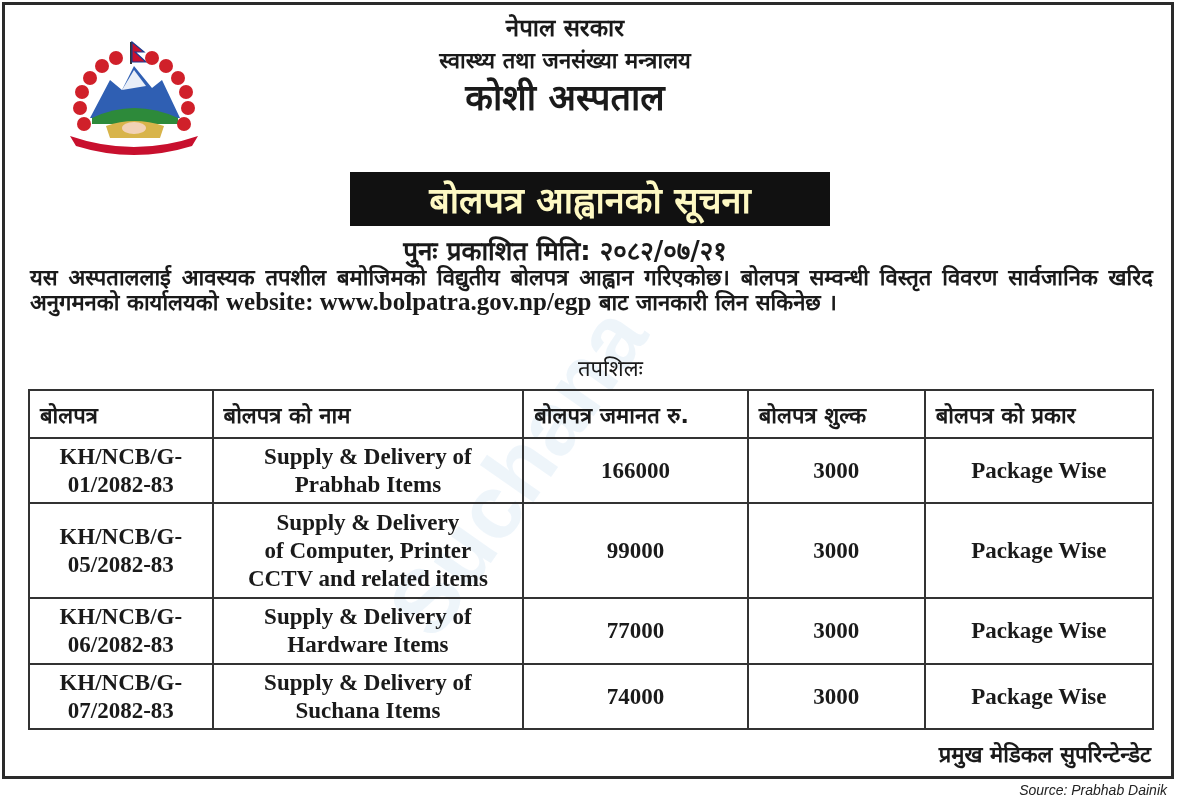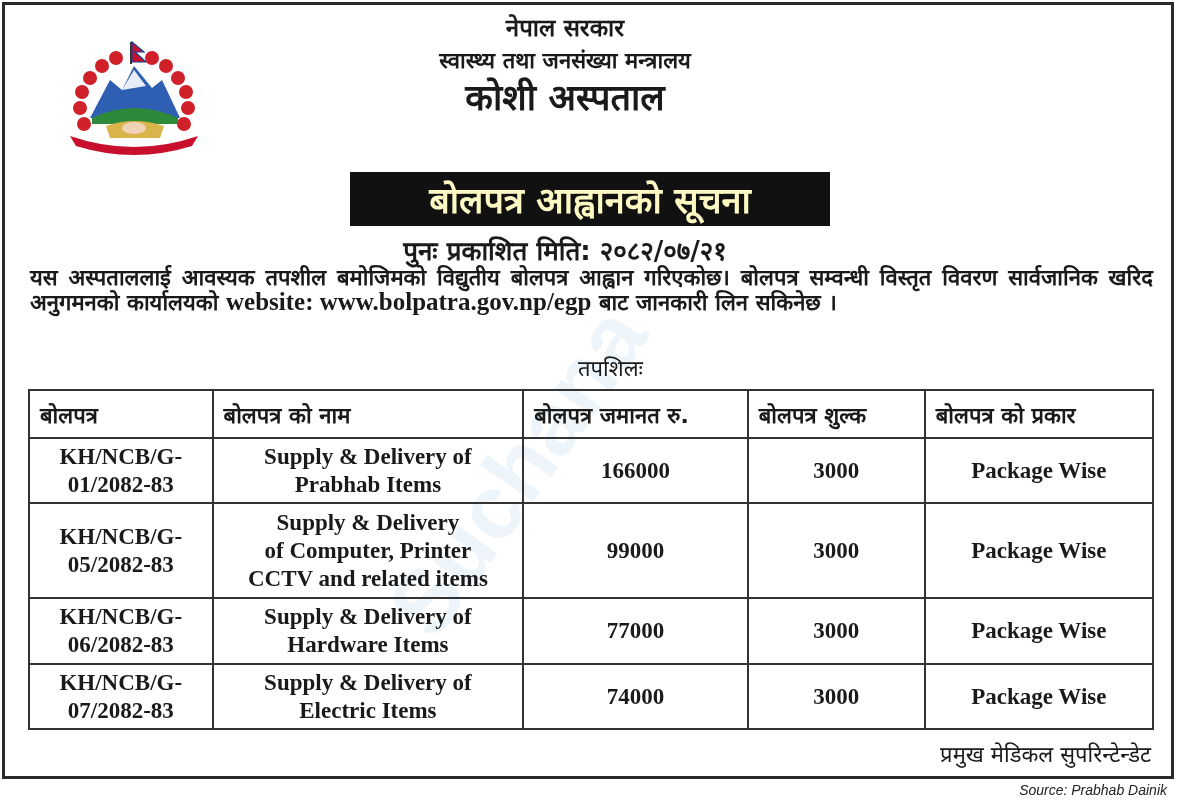--- a/index.html
+++ b/index.html
@@ -33,21 +33,21 @@
     position: absolute; left: 28px; top: 389px; border-collapse: collapse;
     width: 1126px;
   }
   table.bids th, table.bids td { border: 2px solid #333; padding: 0; }
   table.bids th { height: 46px; font-size: 22px; font-weight: bold; text-align: left; padding-left: 10px; border-radius: 17px; }
   table.bids td {
     font-family: "Liberation Serif", serif; font-weight: bold; font-size: 23px;
     text-align: center; line-height: 28px;
   }
   .c1 { width: 176px; } .c2 { width: 314px; } .c3 { width: 224px; } .c4 { width: 173px; } .c5 { width: 227px; }
-  .signoff { position: absolute; right: 30px; top: 738px; font-size: 22px; font-weight: normal; text-align: right; }
+  .signoff { position: absolute; right: 30px; top: 738px; font-size: 22px; font-weight: bold; text-align: right; }
   .source { position: absolute; right: 14px; top: 782px; font-size: 14px; font-style: italic; font-family: "Liberation Sans", sans-serif; color: #222; }
   .wm { position: absolute; color: #cfe3f3; font-family: "Liberation Sans", sans-serif; font-weight: bold; font-size: 90px; transform: rotate(-55deg); left: 330px; top: 420px; opacity: 0.35; pointer-events: none; }
 </style>
 </head>
 <body>
 
 <div class="frame"></div>
 
 <div class="wm">Suchana</div>
 
@@ -149,21 +149,21 @@
       <td>3000</td>
       <td>Package Wise</td>
     </tr>
     <tr style="height:65px">
       <td>
           <div>KH/NCB/G-</div>
           <div>07/2082-83</div>
         </td>
       <td>
           <div>Supply &amp; Delivery of</div>
-          <div>Electric Items</div>
+          <div>Suchana Items</div>
         </td>
       <td>74000</td>
       <td>3000</td>
       <td>Package Wise</td>
     </tr>
   </tbody>
 </table>
 
 <div class="signoff">प्रमुख मेडिकल सुपरिन्टेन्डेट</div>
 <div class="source">Source: Prabhab Dainik</div>

